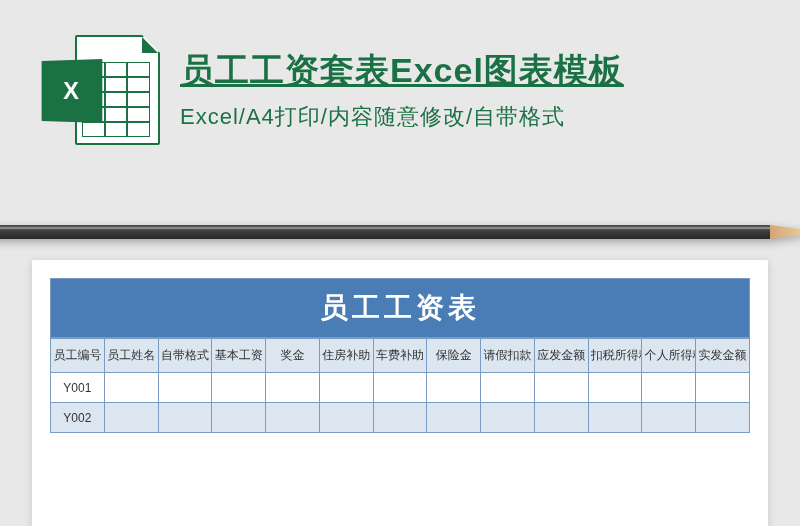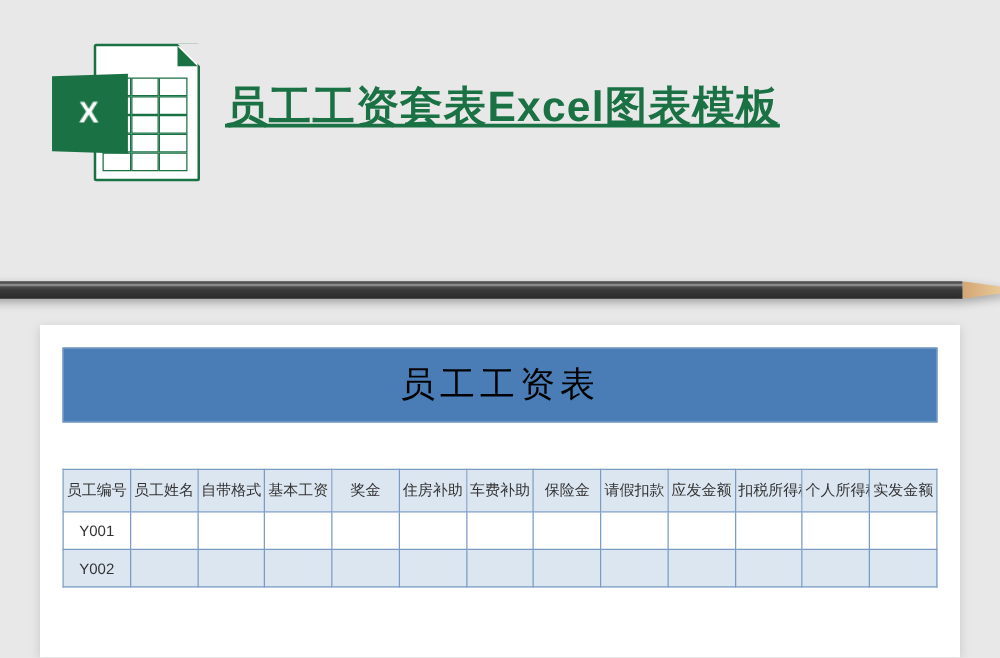--- a/index.html
+++ b/index.html
@@ -19,23 +19,23 @@
     .main-title { color: #1a7144; font-size: 34px; font-weight: bold; margin-bottom: 8px; letter-spacing: 1px; text-decoration: underline; }
     .sub-title { color: #1a7144; font-size: 22px; letter-spacing: 1px; }
     
     .pencil { position: absolute; top: 225px; left: -20px; width: 840px; height: 14px; display: flex; z-index: 3; filter: drop-shadow(0 3px 4px rgba(0,0,0,0.3)); }
     .pencil-body { flex: 1; background: linear-gradient(to bottom, #4a4a4a 0%, #5a5a5a 20%, #3a3a3a 50%, #2a2a2a 100%); position: relative; }
     .pencil-body::after { content: ""; position: absolute; top: 2px; left: 0; right: 0; height: 2px; background: rgba(255,255,255,0.3); }
     .pencil-tip { width: 50px; background: linear-gradient(to right, #d4a574 0%, #e8c896 60%, #333 60%, #111 100%); clip-path: polygon(0 0, 100% 50%, 0 100%); }
     
     .sheet-wrapper { position: absolute; bottom: 0; left: 32px; right: 32px; top: 260px; background: #fff; box-shadow: 0 2px 8px rgba(0,0,0,0.15); padding: 18px 18px 0 18px; }
     
-    .sheet-title { background: #4a7db5; color: #000000; text-align: center; font-size: 28px; padding: 10px 0; border: 1px solid #7a9cc4; font-weight: normal; letter-spacing: 4px; }
+    .sheet-title { background: #4a7db5; color: #ffffff; text-align: center; font-size: 28px; padding: 10px 0; border: 1px solid #7a9cc4; font-weight: bold; letter-spacing: 4px; }
     
-    .salary-table { width: 100%; border-collapse: collapse; table-layout: fixed; margin-top: 37px; }
+    .salary-table { width: 100%; border-collapse: collapse; table-layout: fixed; }
     .salary-table th { background: #dce6f1; border: 1px solid #7a9cc4; font-size: 12px; font-weight: normal; color: #333; padding: 8px 2px; text-align: center; white-space: nowrap; overflow: hidden; }
     .salary-table td { border: 1px solid #7a9cc4; height: 30px; font-size: 12px; color: #333; text-align: center; padding: 4px 2px; }
     .salary-table tbody tr:nth-child(even) td { background: #dce6f1; }
     .salary-table tbody tr:nth-child(odd) td { background: #fff; }
   </style>
 </head>
 <body>
 
 <div class="header">
   <div class="excel-icon">
@@ -55,20 +55,21 @@
           <span></span>
           <span></span>
           <span></span>
           <span></span>
       </div>
     </div>
     <div class="icon-badge">X</div>
   </div>
   <div class="title-block">
     <div class="main-title">员工工资套表Excel图表模板</div>
+    <div class="sub-title">Excel/A4打印/内容随意修改/自带格式</div>
   </div>
 </div>
 
 <div class="pencil">
   <div class="pencil-body"></div>
   <div class="pencil-tip"></div>
 </div>
 
 <div class="sheet-wrapper">
   <div class="sheet-title">员工工资表</div>

